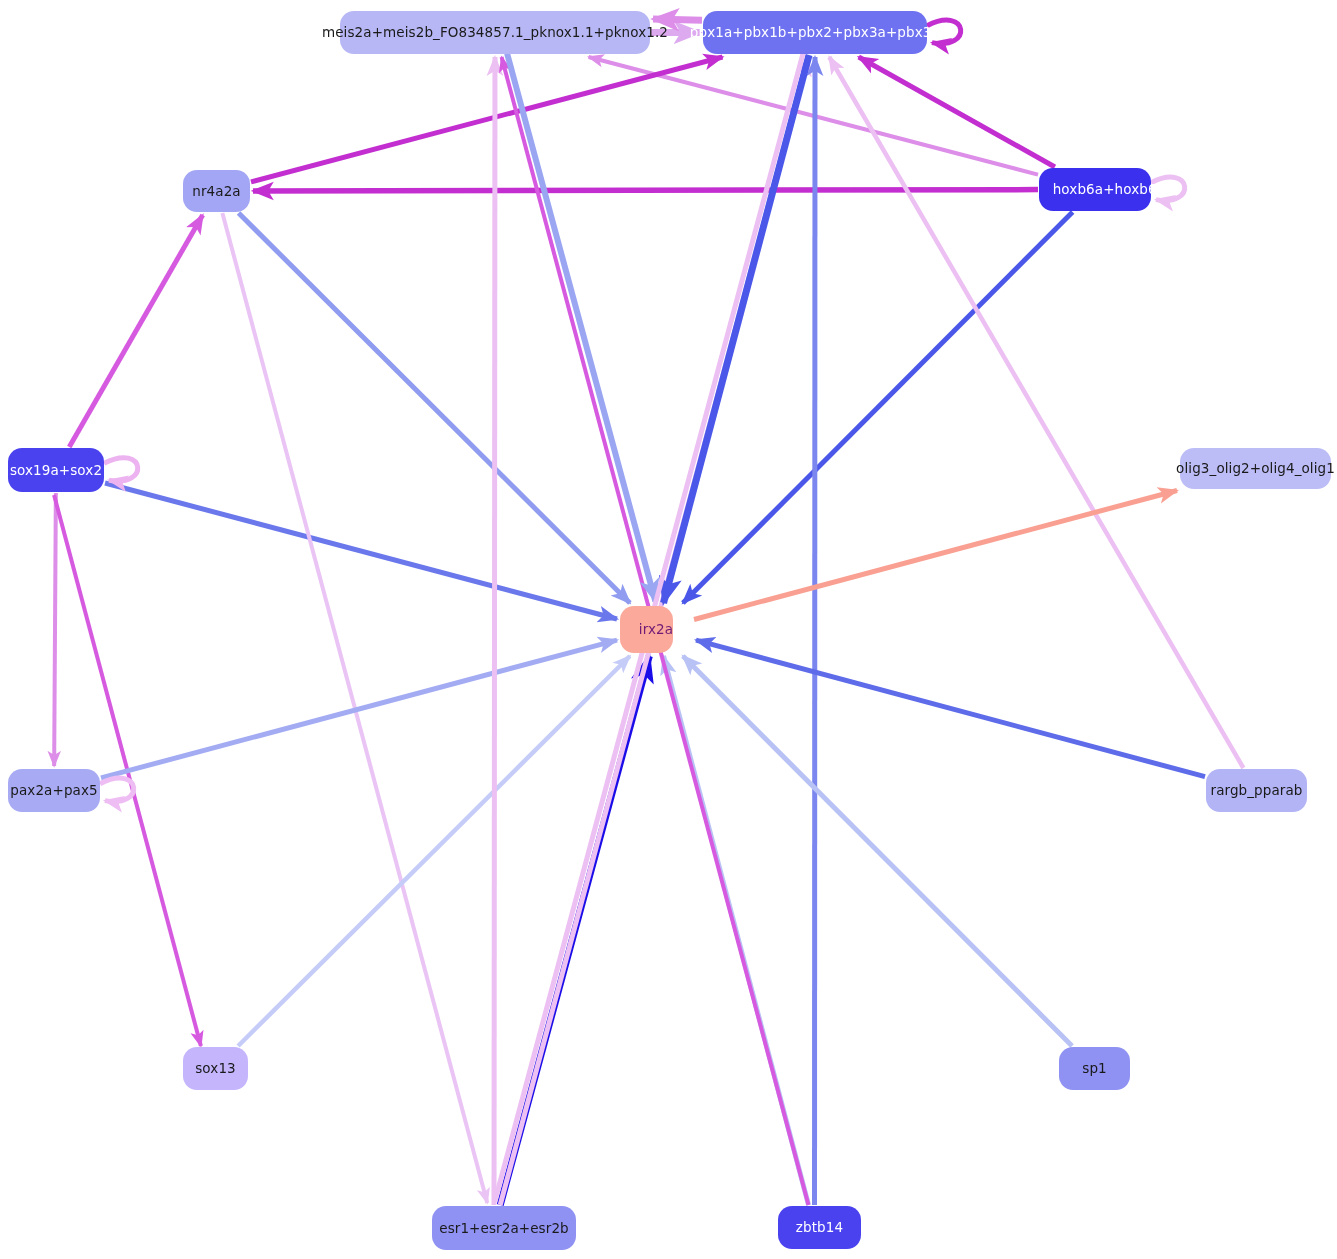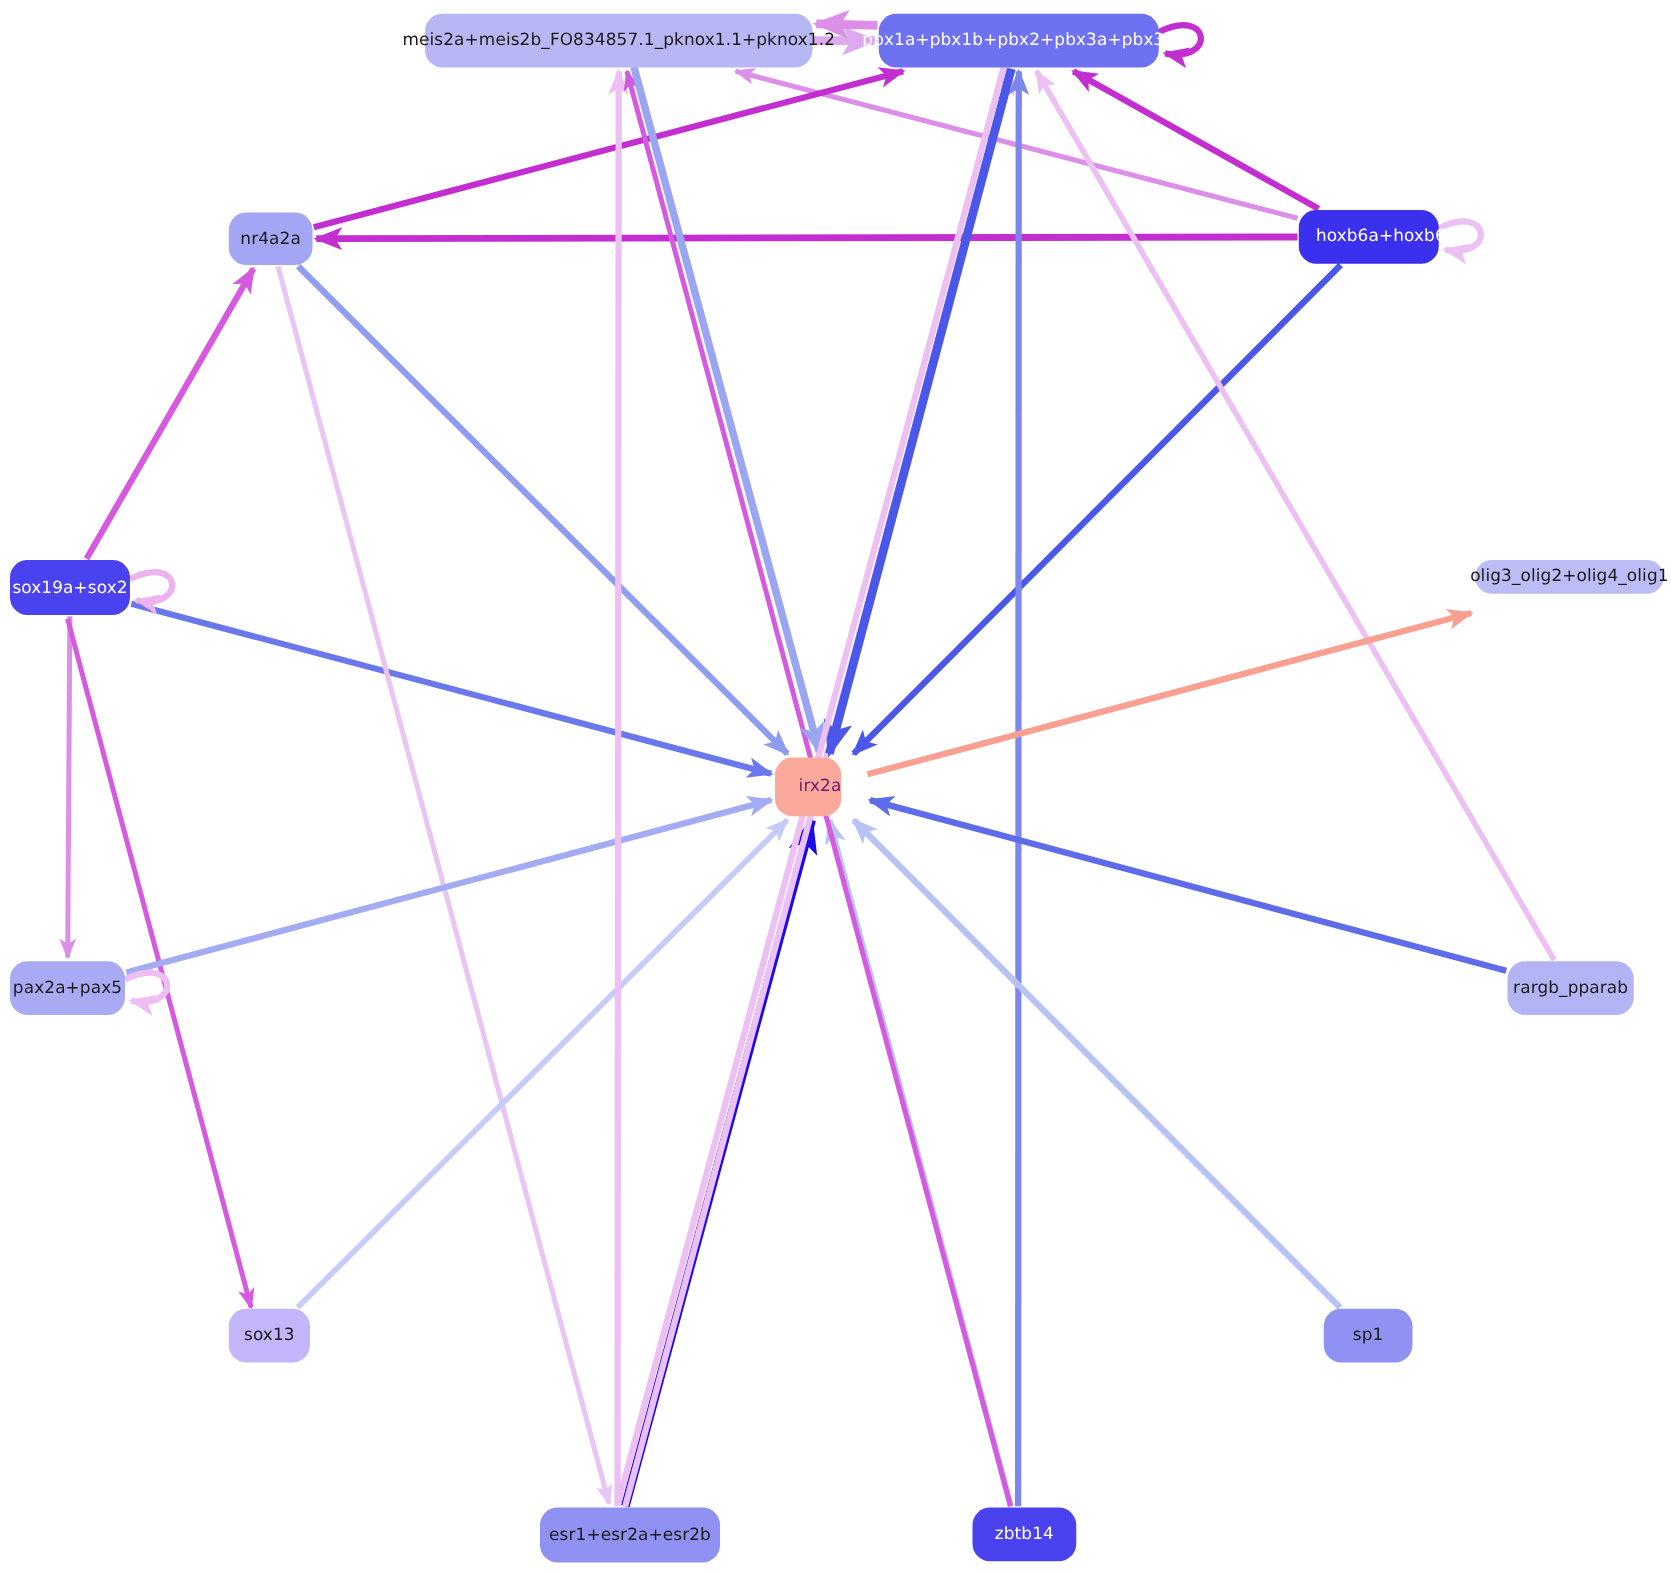--- a/index.html
+++ b/index.html
@@ -170,21 +170,21 @@
       </div>
       <div class="node" style="left: 183px; top: 170px; width: 67px; height: 42px; background: rgb(163, 166, 244); color: rgb(26, 26, 26);">
         <span class="node-label">nr4a2a</span>
       </div>
       <div class="node" style="left: 1039px; top: 168px; width: 112px; height: 43px; background: rgb(58, 48, 238); color: rgb(255, 255, 255); padding-left: 28px;">
         <span class="node-label">hoxb6a+hoxb6b</span>
       </div>
       <div class="node" style="left: 8px; top: 448px; width: 96px; height: 44px; background: rgb(74, 66, 239); color: rgb(255, 255, 255);">
         <span class="node-label">sox19a+sox2</span>
       </div>
-      <div class="node" style="left: 1180px; top: 448px; width: 151px; height: 27px; background: rgb(188, 188, 246); color: rgb(26, 26, 26);">
+      <div class="node" style="left: 1180px; top: 448px; width: 151px; height: 41px; background: rgb(188, 188, 246); color: rgb(26, 26, 26);">
         <span class="node-label">olig3_olig2+olig4_olig1</span>
       </div>
       <div class="node" style="left: 620px; top: 606px; width: 53px; height: 47px; background: rgb(250, 169, 155); color: #701a75; padding-left: 19px;">
         <span class="node-label">irx2a</span>
       </div>
       <div class="node" style="left: 8px; top: 769px; width: 92px; height: 43px; background: rgb(168, 171, 244); color: rgb(26, 26, 26);">
         <span class="node-label">pax2a+pax5</span>
       </div>
       <div class="node" style="left: 1206px; top: 769px; width: 101px; height: 43px; background: rgb(179, 180, 245); color: rgb(26, 26, 26);">
         <span class="node-label">rargb_pparab</span>

